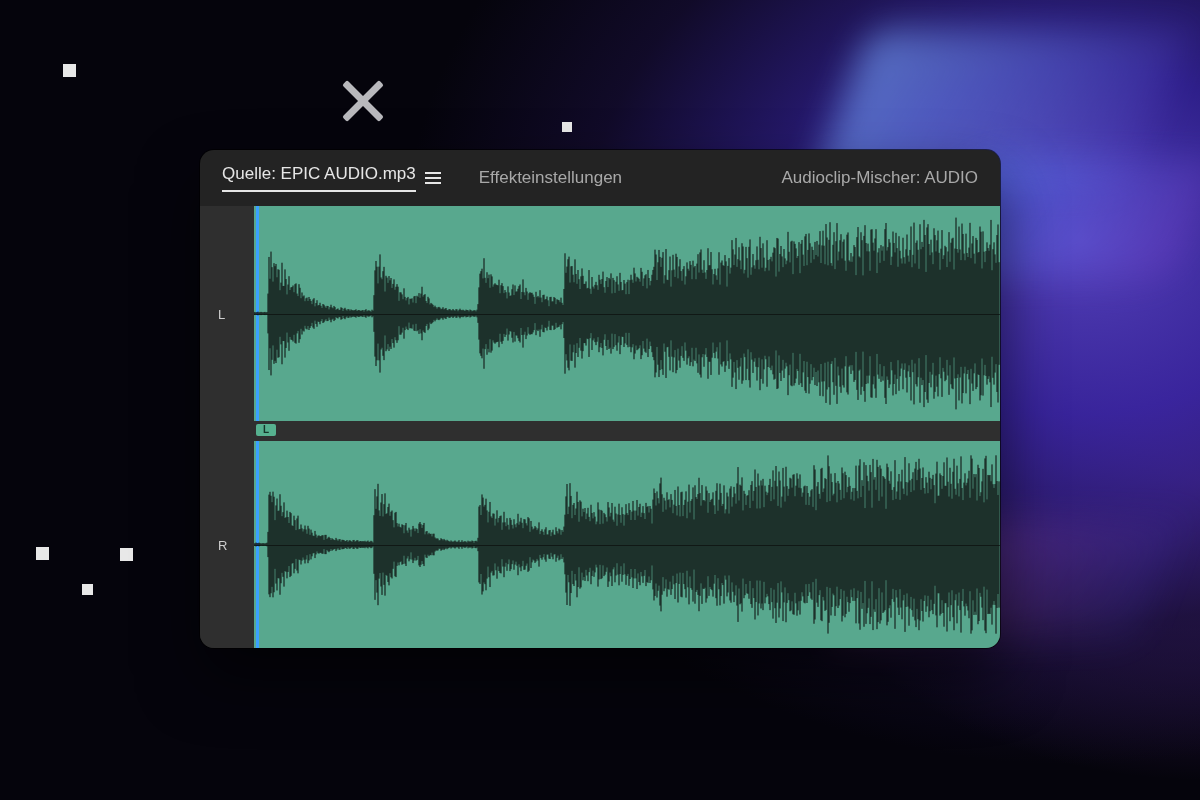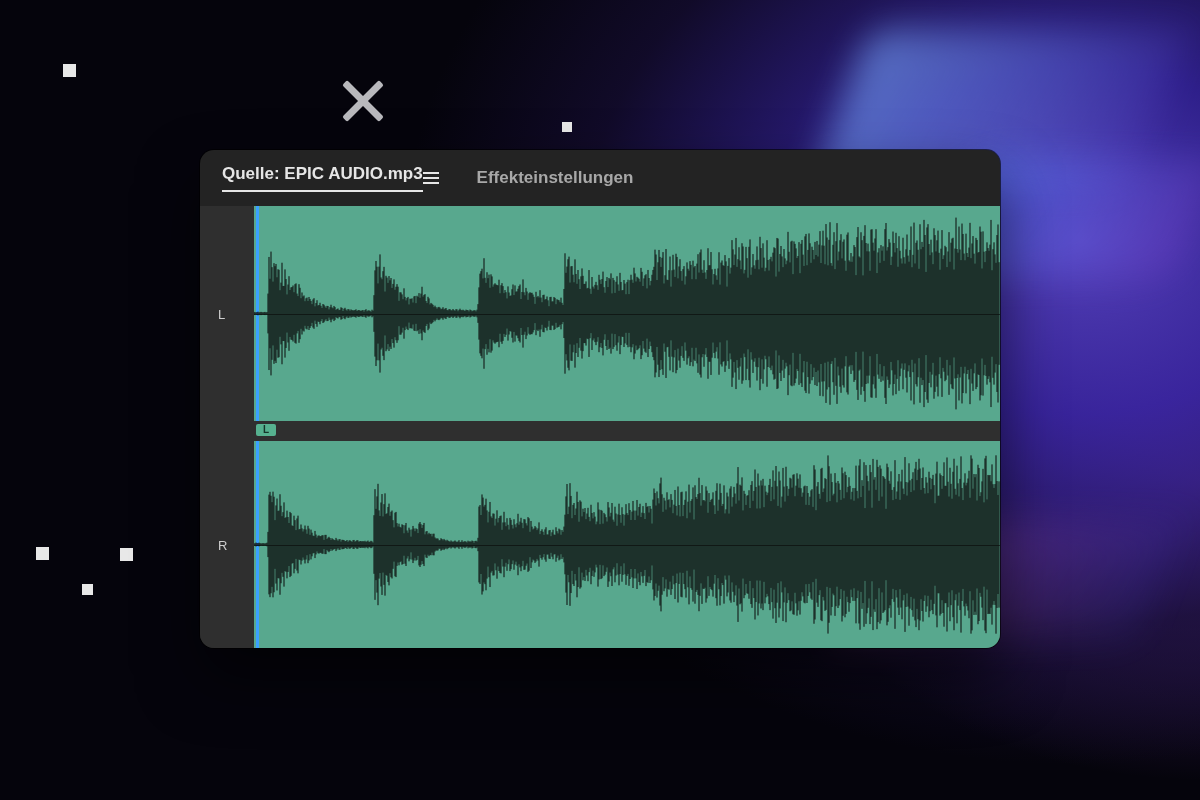--- a/index.html
+++ b/index.html
@@ -28,21 +28,21 @@
   
   .panel{
     position:absolute;left:200px;top:150px;width:800px;height:498px;
     background:#232323;border-radius:14px;overflow:hidden;
     box-shadow:0 30px 60px rgba(0,0,0,.55), 0 0 0 1px rgba(0,0,0,.6);
   }
   .tabbar{
     display:flex;align-items:center;gap:38px;
     padding:14px 22px 10px 22px;color:#a8a8a8;font-size:17px;
   }
-  .tab{display:flex;align-items:center;gap:0;cursor:pointer;white-space:nowrap;font-weight:bold;}
+  .tab{display:flex;align-items:center;gap:9px;cursor:pointer;white-space:nowrap;}
   .tab.active{color:#e6e6e6;}
   .tab.active .underline{border-bottom:2px solid #e6e6e6;}
   .underline{padding-bottom:6px;}
   .hamburger{width:16px;height:12px;display:inline-flex;flex-direction:column;justify-content:space-between;}
   .hamburger span{display:block;height:2px;background:#e6e6e6;}
   .tab-spacer{flex:1;}
   
   .viewer{position:absolute;left:0;right:0;top:56px;bottom:0;display:flex;}
   .gutter{width:54px;background:#2f2f2f;position:relative;color:#cfcfcf;font-size:13px;}
   .gutter .lbl{position:absolute;left:18px;transform:translateY(-50%);}
@@ -85,20 +85,23 @@
       <span class="hamburger">
           <span></span>
           <span></span>
           <span></span>
         </span>
     </div>
     <div class="tab">
       <span>Effekteinstellungen</span>
     </div>
     <div class="tab-spacer"></div>
+    <div class="tab">
+      <span>Audioclip-Mischer: AUDIO</span>
+    </div>
   </div>
 
   <div class="viewer">
     <div class="gutter">
       <span class="lbl" id="lblL" style="top: 107.5px;">L</span>
       <span class="lbl" id="lblR" style="top: 338.5px;">R</span>
     </div>
     <div class="wave-stack">
       <div class="track" id="trackL" style="height: 215px;">
         <div class="playhead" style="left: 2px;"></div>

